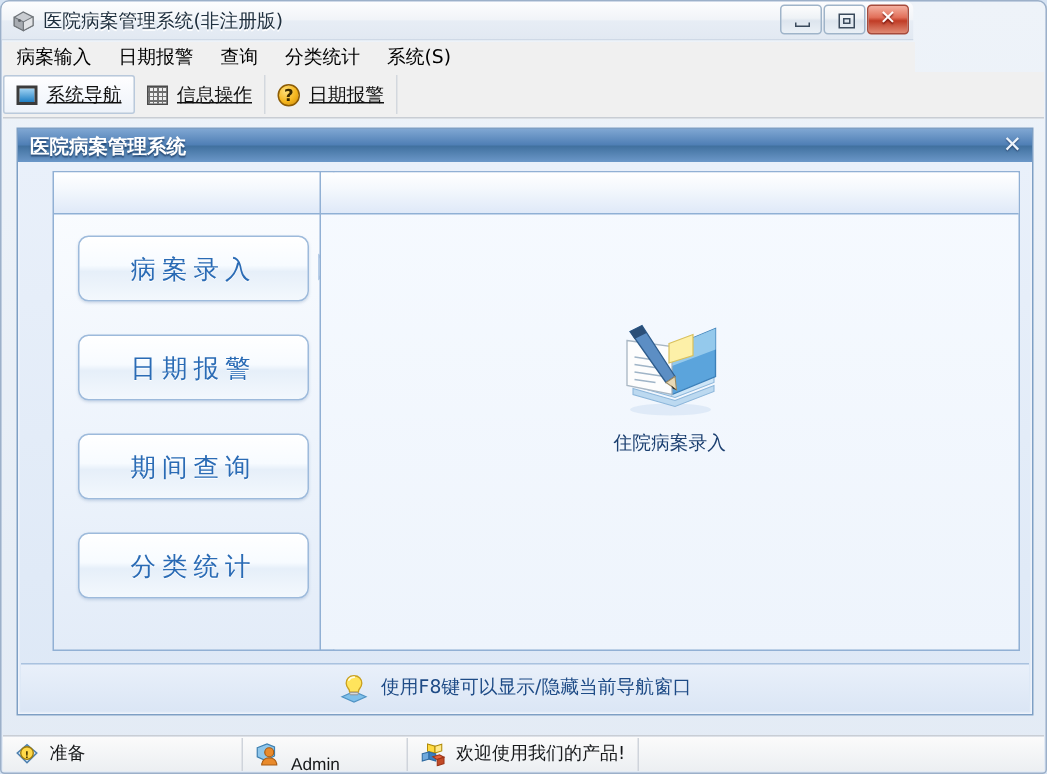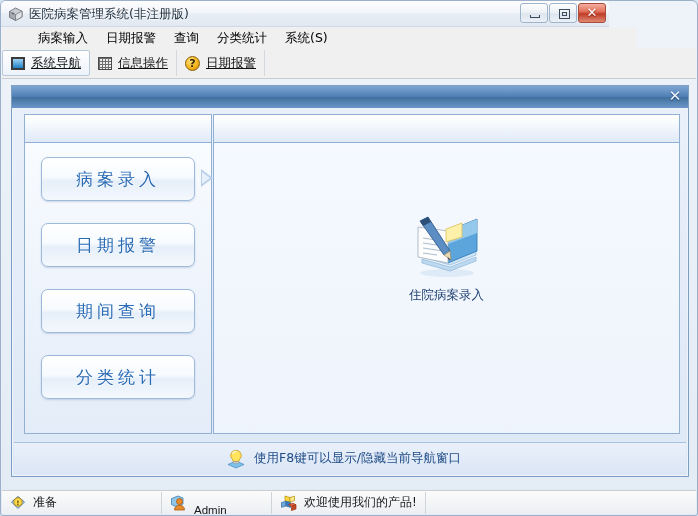--- a/index.html
+++ b/index.html
@@ -51,21 +51,21 @@
   .gl-close{
     position:absolute;left:0;top:0;width:100%;height:100%;
     color:#ffffff;font-size:13px;font-weight:bold;line-height:18px;text-align:center;
     text-shadow:0 1px 1px rgba(80,0,0,.6);
   }
 
   
   .menubar{
     position:absolute;left:1px;top:27px;width:608px;height:20px;
     background:#f0f0f0;
-    display:flex;align-items:flex-start;padding-left:27px;
+    display:flex;align-items:flex-start;
   }
   .menu-item{
     padding:2px 9px;font-size:12.5px;color:#000;white-space:nowrap;cursor:default;
   }
 
   
   .toolbar{
     position:absolute;left:1px;top:47px;width:694px;height:30px;
     background:#f0f0f0;
     display:flex;align-items:center;
@@ -122,21 +122,21 @@
     color:#eef4fb;font-size:15px;line-height:15px;text-align:center;font-weight:bold;
     text-shadow:0 1px 1px rgba(0,20,60,.6);
   }
   .panel-body{
     position:absolute;left:1px;top:22px;right:1px;bottom:1px;
     background:linear-gradient(180deg,#e9f0fa 0%,#dde8f6 100%);
   }
 
   
   .navpane{
-    position:absolute;left:11px;top:6px;width:188px;height:320px;
+    position:absolute;left:22px;top:6px;width:188px;height:320px;
     border:1px solid #91b0d4;
     background:linear-gradient(180deg,#fbfdff 0%,#eef4fc 55%,#e3ecf8 100%);
     box-sizing:border-box;
   }
   .pane-head{
     height:27px;border-bottom:1px solid #8fb0d5;
     background:linear-gradient(180deg,#ffffff 0%,#f4f8fd 40%,#dfe9f8 100%);
   }
   .navbtns{padding:14px 0 0 0;}
   .navbtn{
@@ -260,20 +260,21 @@
     </div>
     <div class="tbtn">
       <span class="ico-help"></span>
       <span class="tb-label">日期报警</span>
     </div>
   </div>
 
   <div class="panel">
 
     <div class="panel-caption">
+      <span class="cap-text">医院病案管理系统</span>
       <span class="cap-close">✕</span>
     </div>
 
     <div class="panel-body">
 
       <div class="navpane">
         <div class="pane-head"></div>
         <div class="navbtns">
 
           <div class="navbtn">

